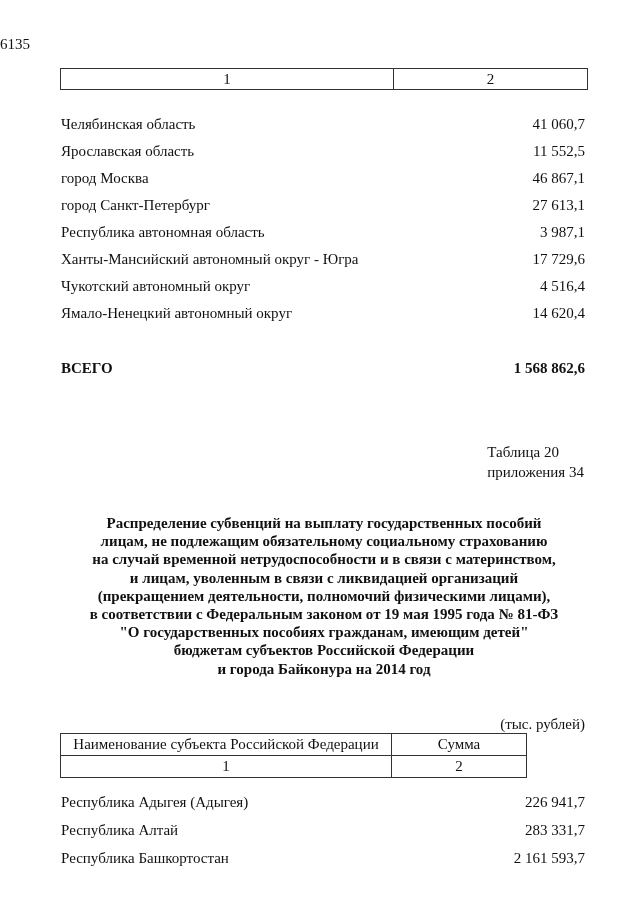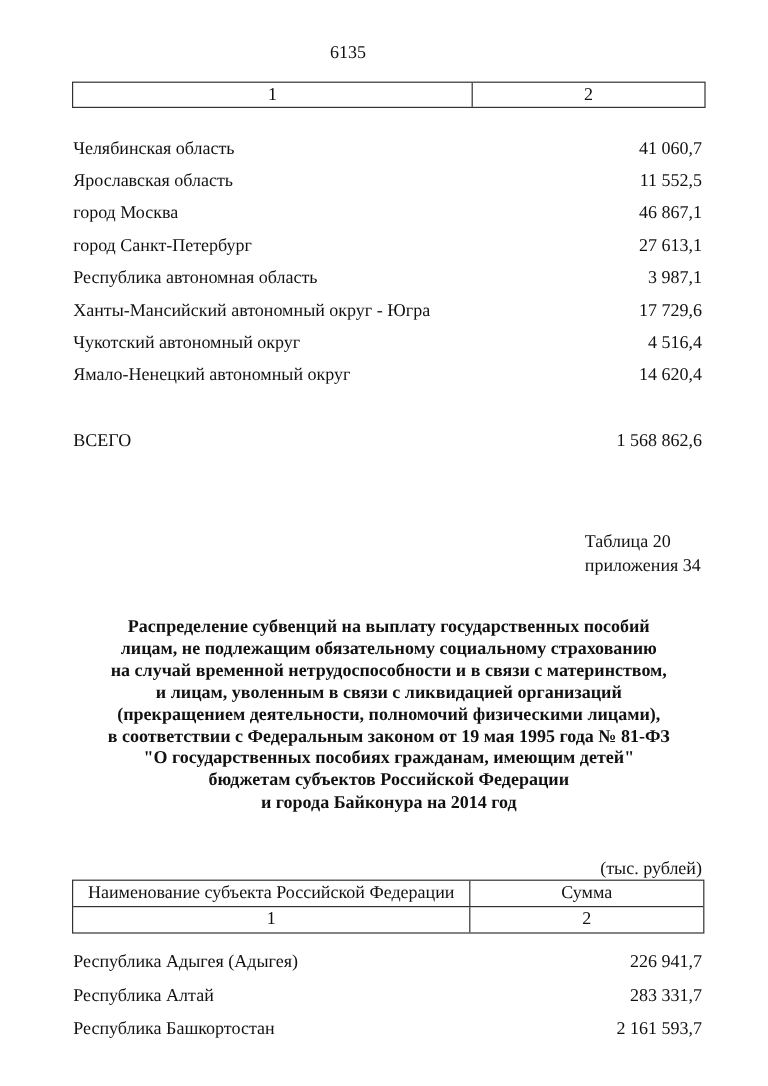--- a/index.html
+++ b/index.html
@@ -2,30 +2,30 @@
 <html><head>
   <meta charset="utf-8">
   <style>
     html, body { margin: 0; padding: 0; background: #ffffff; }
     body {
       width: 640px; height: 905px; position: relative; overflow: hidden;
       font-family: "Liberation Serif", "DejaVu Serif", serif;
       color: #111111;
     }
     .abs { position: absolute; }
-    .page-number { left: 0; width: 524px; top: 36px; text-align: center; font-size: 15px; padding-left: 28px; }
+    .page-number { left: 0; width: 524px; top: 36px; font-size: 15px; }
     .tbl { position: absolute; border: 1px solid #333; display: flex; box-sizing: border-box; }
     .tbl .cell { box-sizing: border-box; text-align: center; font-size: 15px; display: flex; align-items: center; justify-content: center; }
     .tbl .cell.c1 { border-right: 1px solid #333; }
     .row { position: absolute; left: 61px; width: 524px; display: flex; justify-content: space-between; font-size: 15px; }
-    .row.bold { font-weight: normal; }
+    .row.bold { font-weight: bold; }
     .right-note { right: 56px; font-size: 15px; line-height: 20px; }
     .title { left: 60px; width: 528px; top: 514px; text-align: center; font-weight: bold; font-size: 15px; line-height: 18.2px; }
     .units { right: 55px; top: 716px; font-size: 15px; }
-    .tbl2 { position: absolute; left: 60px; top: 733px; width: 527px; border: 1px solid #333; box-sizing: border-box; }
+    .tbl2 { position: absolute; left: 60px; top: 733px; width: 467px; border: 1px solid #333; box-sizing: border-box; }
     .tbl2 .tr { display: flex; }
     .tbl2 .tr + .tr { border-top: 1px solid #333; }
     .tbl2 .td { box-sizing: border-box; font-size: 15px; text-align: center; height: 21px; line-height: 21px; }
     .tbl2 .td.a { width: 331px; border-right: 1px solid #333; }
     .tbl2 .td.b { flex: 1; }
   </style>
 </head>
 <body>
 
 <div class="abs page-number">6135</div>

